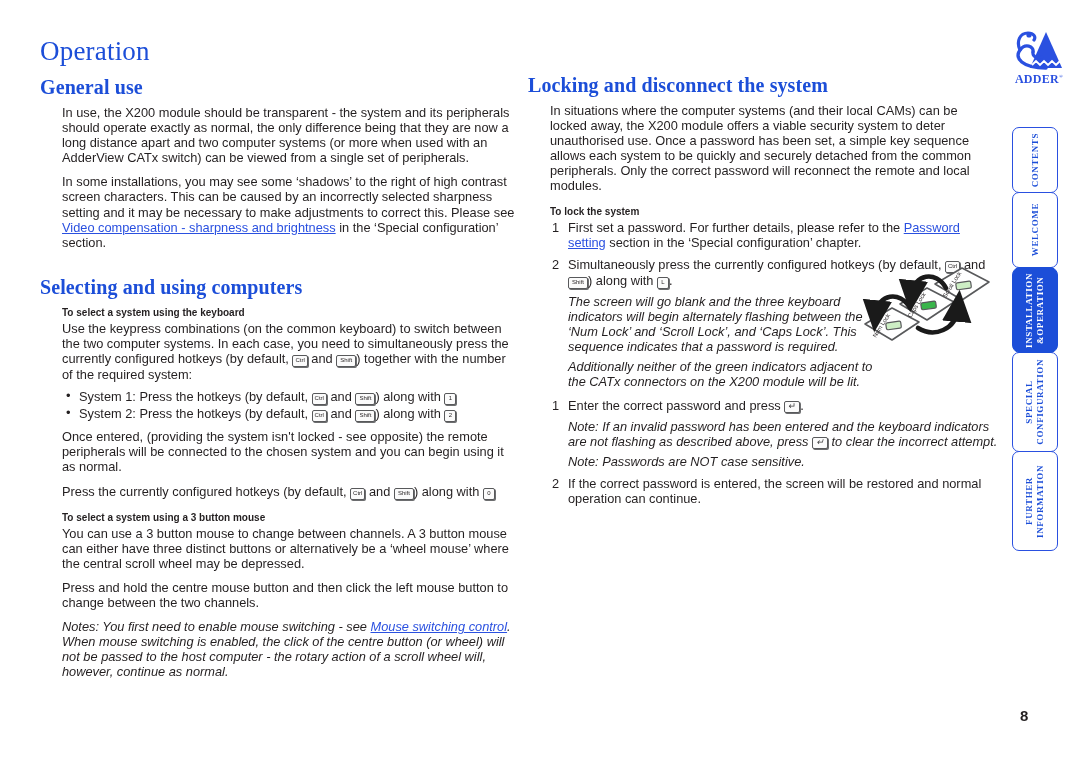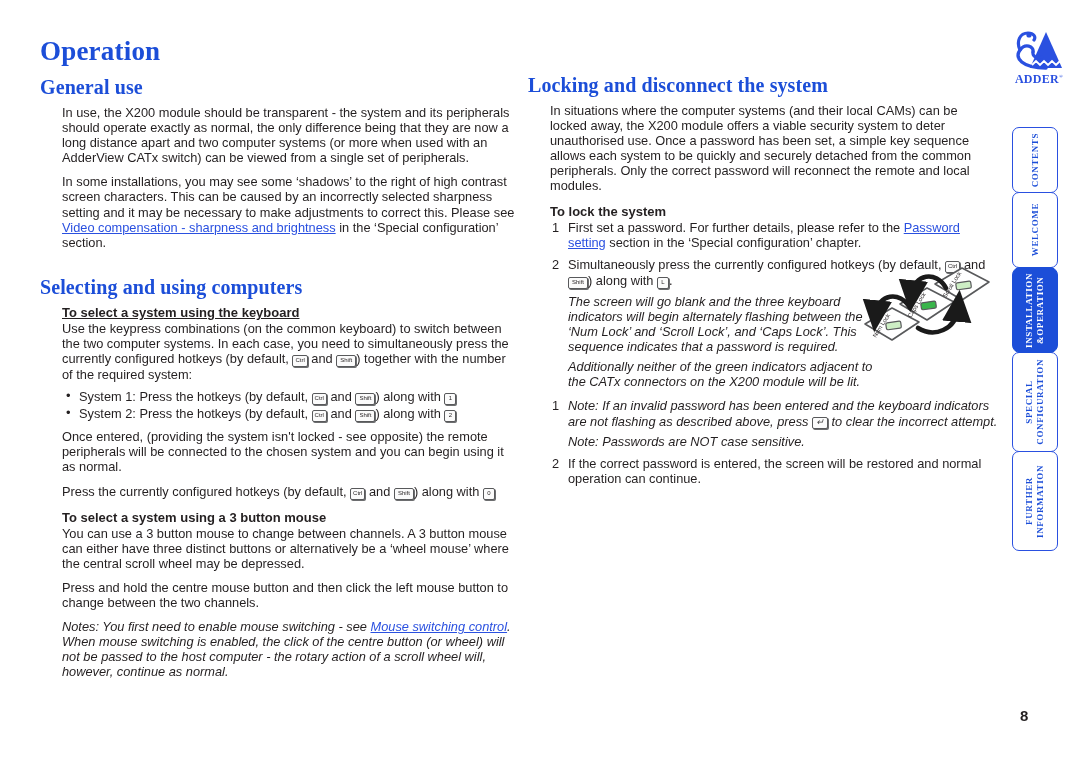--- a/index.html
+++ b/index.html
@@ -20,21 +20,21 @@
     position: absolute;
     inset: 0;
   }
 
   
   .chapter-title {
     position: absolute;
     left: 40px;
     top: 36px;
     font-family: "Liberation Serif", serif;
-    font-weight: bold;
+    font-weight: normal;
     font-size: 27px;
     color: #1c4ed8;
     letter-spacing: 0.2px;
   }
   .section-title {
     font-family: "Liberation Serif", serif;
     font-weight: bold;
     font-size: 20px;
     color: #1c4ed8;
     letter-spacing: 0.1px;
@@ -59,27 +59,27 @@
 
   p.para {
     margin: 0 0 9px 0;
     font-size: 12.8px;
     line-height: 15.1px;
     color: #231f20;
   }
   p.para.tight { margin-bottom: 6px; }
 
   .sub-head {
-    font-size: 13px;
+    font-size: 10px;
     font-weight: bold;
     line-height: 15.1px;
     margin: 10px 0 1px 0;
     color: #231f20;
   }
-  .sub-head.first { margin-top: 3px; text-decoration: underline; }
+  .sub-head.first { margin-top: 3px; }
 
   .italic { font-style: italic; }
 
   a.doclink, .doclink {
     color: #2a50e0;
     text-decoration: underline;
     cursor: pointer;
   }
 
   
@@ -302,20 +302,21 @@
         <li>
           <p><span>Simultaneously press the currently configured hotkeys (by default, </span><span class="key">Ctrl</span><span> and </span><span class="key wide">Shift</span><span>) along with </span><span class="key num">L</span><span>.</span></p>
           <p class="note-blk" style="width:305px">The screen will go blank and the three keyboard indicators will begin alternately flashing between the ‘Num Lock’ and ‘Scroll Lock’, and ‘Caps Lock’. This sequence indicates that a password is required.</p>
           <p class="note-blk" style="width:315px;margin-bottom:9px">Additionally neither of the green indicators adjacent to the CATx connectors on the X200 module will be lit.</p>
         </li>
       </ol>
 
 
       <ol class="numlist">
         <li>
+          <p><span>Enter the correct password and press </span><span class="key enter">↵</span><span>.</span></p>
           <p class="note-blk"><span>Note: If an invalid password has been entered and the keyboard indicators are not flashing as described above, press </span><span class="key enter">↵</span><span> to clear the incorrect attempt.</span></p>
           <p class="note-blk">Note: Passwords are NOT case sensitive.</p>
         </li>
         <li>
           <p>If the correct password is entered, the screen will be restored and normal operation can continue.</p>
         </li>
       </ol>
     </div>
   </div>
 

